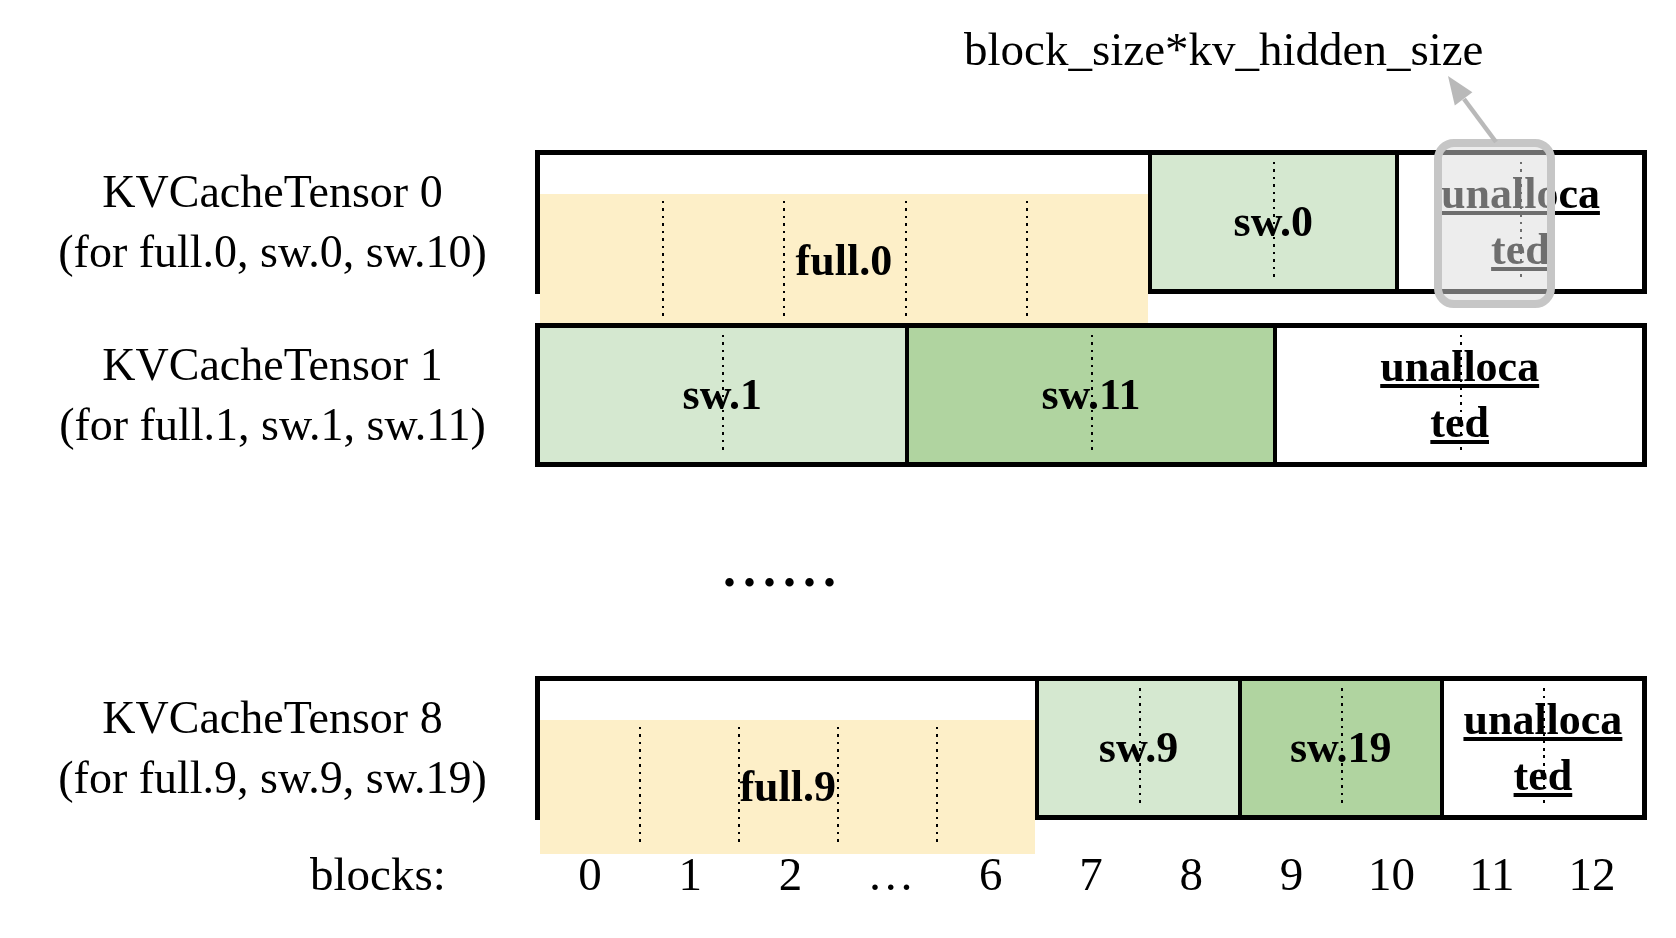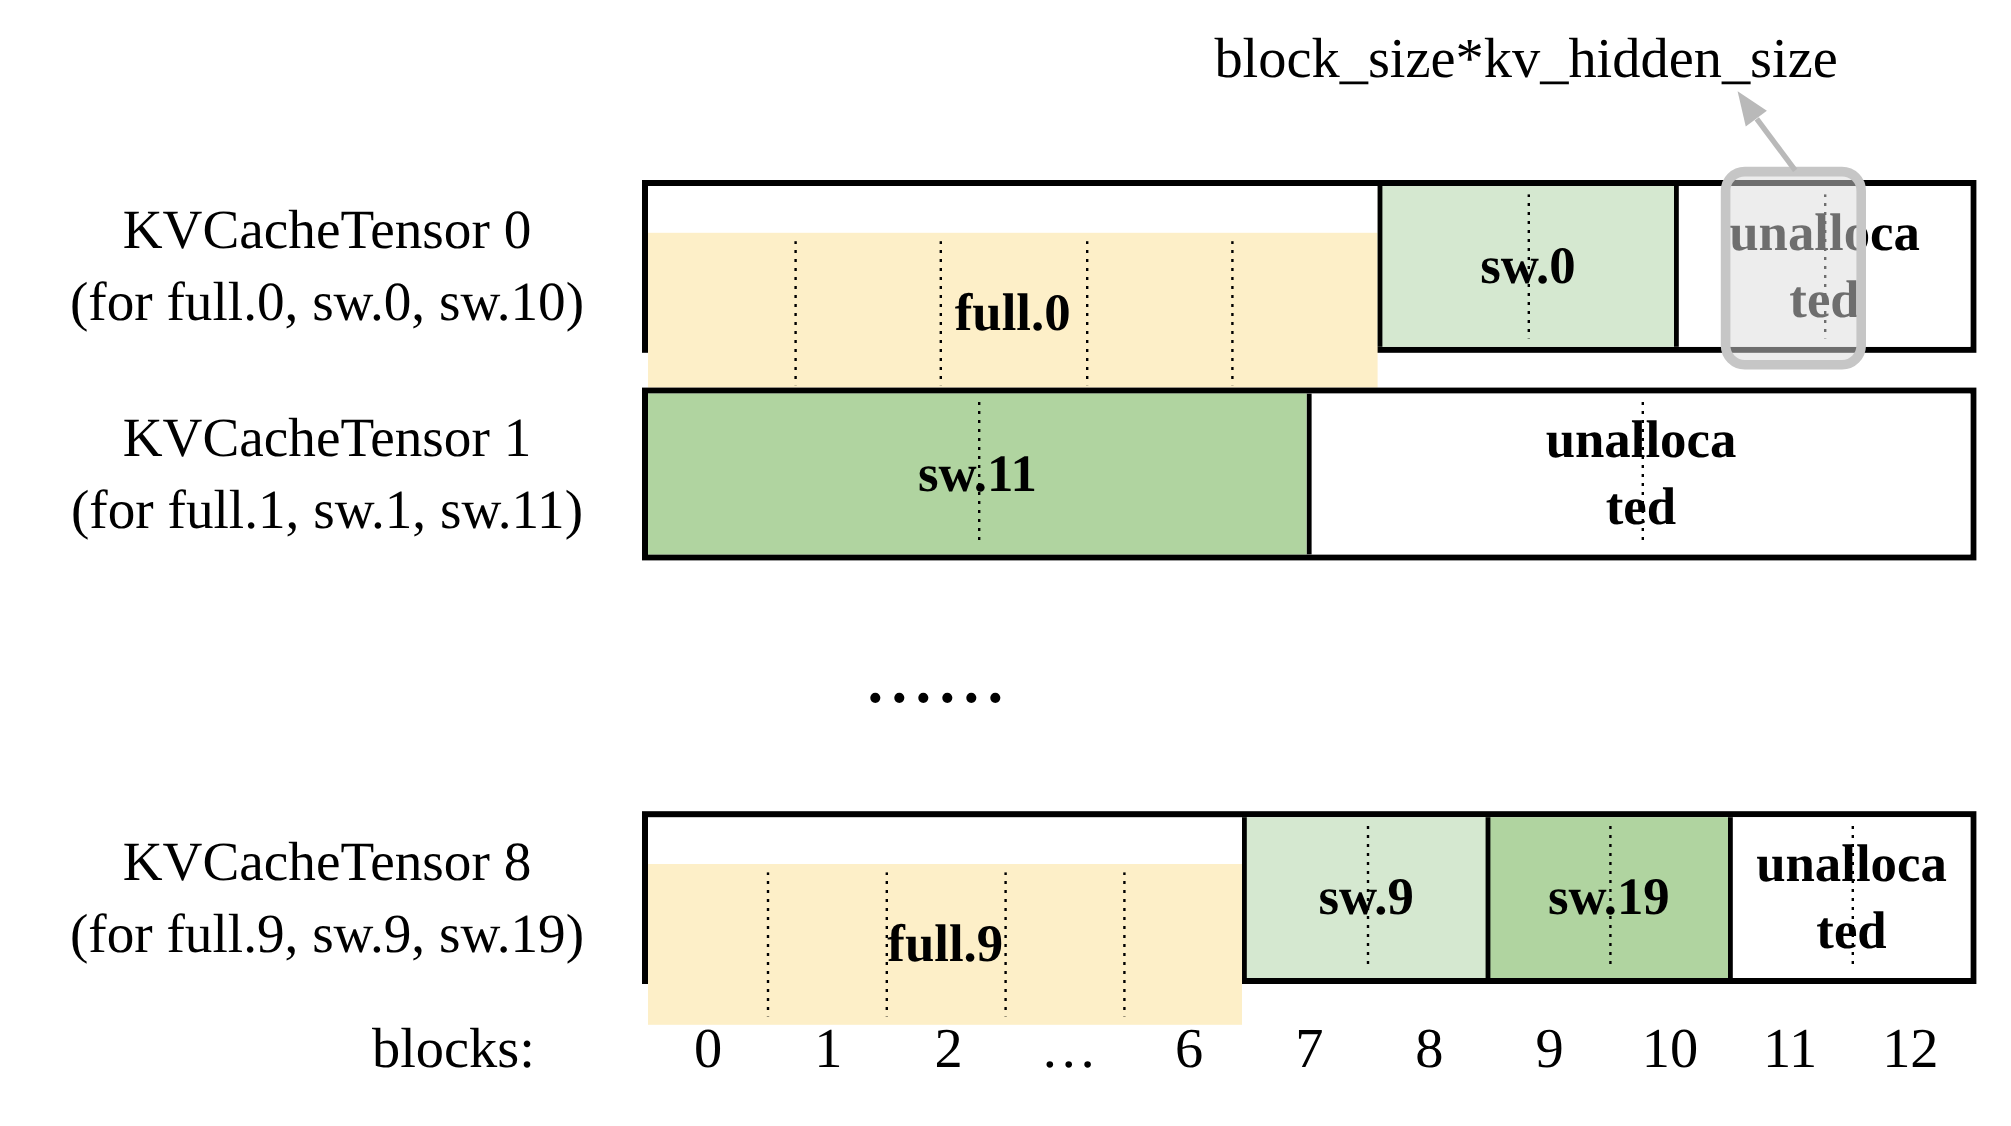--- a/index.html
+++ b/index.html
@@ -13,21 +13,21 @@
     --arrow-gray:#b9b9b9;
   }
   html,body{margin:0;padding:0;background:#ffffff;}
   #canvas{
     position:relative;width:1676px;height:938px;overflow:hidden;
     font-family:"Liberation Serif","DejaVu Serif",serif;color:#000;background:#fff;
   }
 
   
   .annotation{
-    position:absolute;top:20px;left:1012px;width:560px;height:60px;
+    position:absolute;top:20px;left:964px;width:560px;height:60px;
     font-size:47px;line-height:58px;white-space:nowrap;z-index:8;font-family:Liberation Serif, serif;
   }
   .arrow-layer{position:absolute;inset:0;z-index:7;pointer-events:none;}
 
   
   .trow{position:absolute;left:0;width:1676px;height:144px;}
   .trow-label{
     position:absolute;left:10px;top:0;width:525px;height:100%;
     display:flex;flex-direction:column;justify-content:center;align-items:center;
     text-align:center;font-size:46px;line-height:60px;white-space:nowrap;
@@ -38,21 +38,21 @@
     display:flex;background:#fff;
   }
   .seg{
     position:relative;display:flex;align-items:center;justify-content:center;
     box-sizing:border-box;height:100%;
   }
   .seg + .seg{border-left:4px solid var(--line-black);}
   .seg-full{flex:5 0 0;background:var(--seg-full);margin-top:39px;}
   .seg-sw-light{flex:2 0 0;background:var(--seg-sw-light);}
   .seg-sw-dark{flex:2 0 0;background:var(--seg-sw-dark);}
-  .seg-unallocated{flex:2 0 0;background:var(--seg-unallocated);}
+  .seg-unallocated{flex:2 0 0;background:var(--seg-unallocated);text-decoration:underline;}
   .seg-label{
     position:relative;z-index:2;font-weight:bold;font-size:44px;line-height:1.1;
     text-align:center;
   }
   .seg-label .ln{display:block;line-height:56px;}
   .dotline{
     position:absolute;top:7px;bottom:7px;width:2px;z-index:1;
     background-image:repeating-linear-gradient(to bottom,#000 0 2.5px,transparent 2.5px 7.5px);
   }
   .dl-20{left:20%;} .dl-40{left:40%;} .dl-60{left:60%;} .dl-80{left:80%;} .dl-50{left:50%;}
@@ -117,20 +117,24 @@
       </div>
     </div>
   </div>
 
   <div class="trow" style="top:323px">
     <div class="trow-label">
       <div>KVCacheTensor 1</div>
       <div>(for full.1, sw.1, sw.11)</div>
     </div>
     <div class="tensor-box">
+      <div class="seg seg-sw-light">
+        <div class="dotline dl-50"></div>
+        <span class="seg-label">sw.1</span>
+      </div>
       <div class="seg seg-sw-dark">
         <div class="dotline dl-50"></div>
         <span class="seg-label">sw.11</span>
       </div>
       <div class="seg seg-unallocated">
         <div class="dotline dl-50"></div>
         <span class="seg-label">
           <span class="ln">unalloca</span>
           <span class="ln">ted</span>
         </span>

